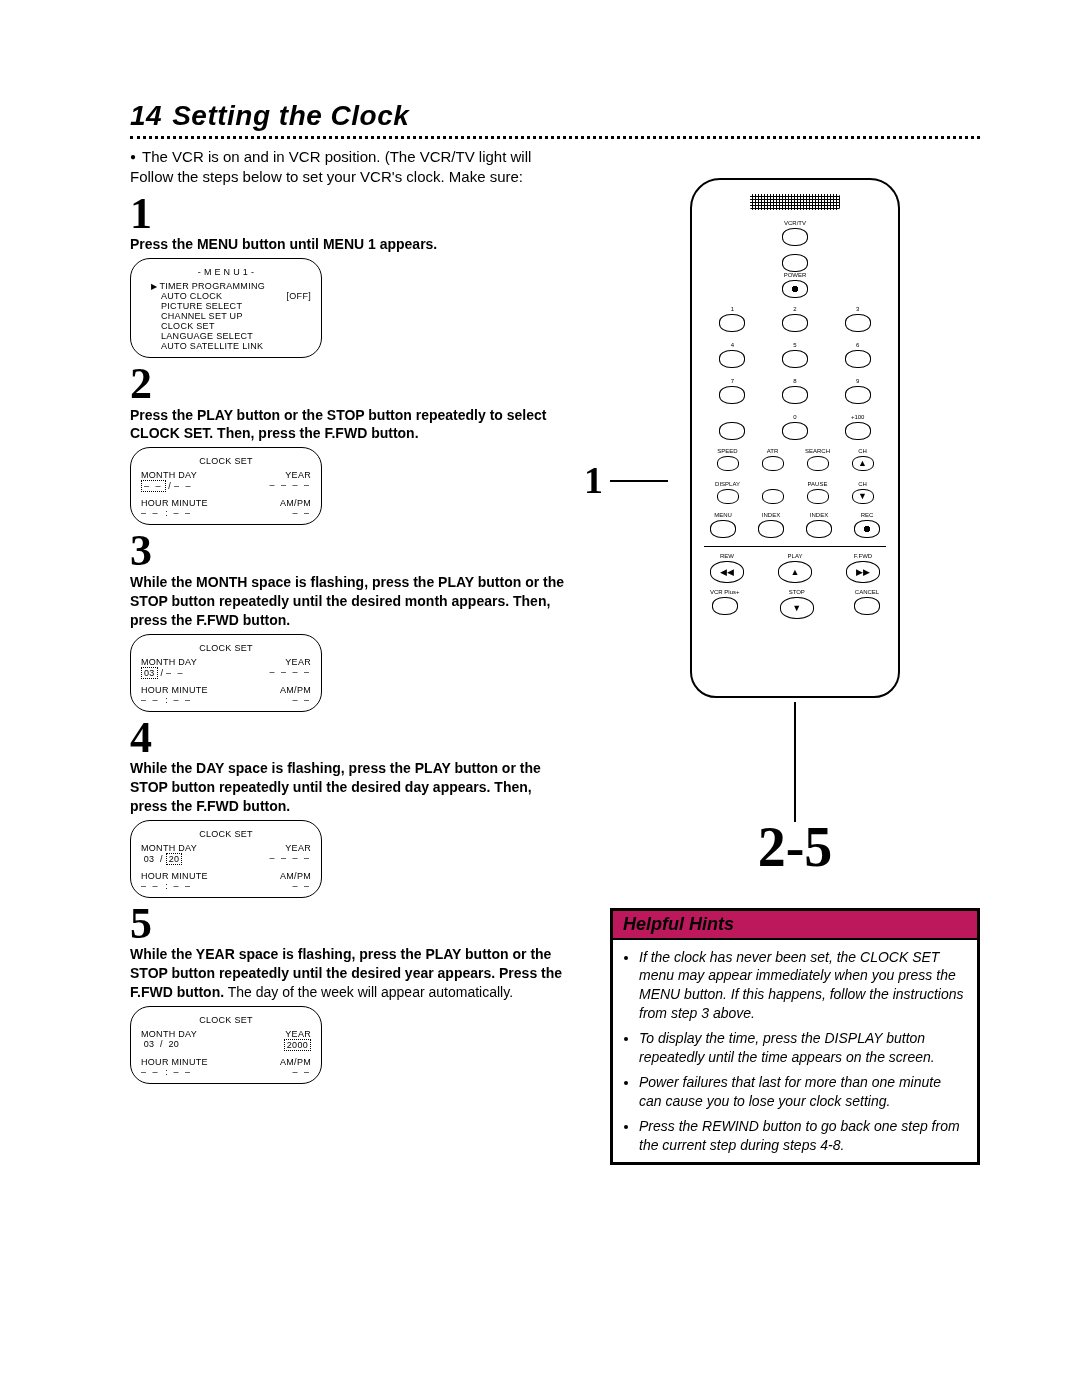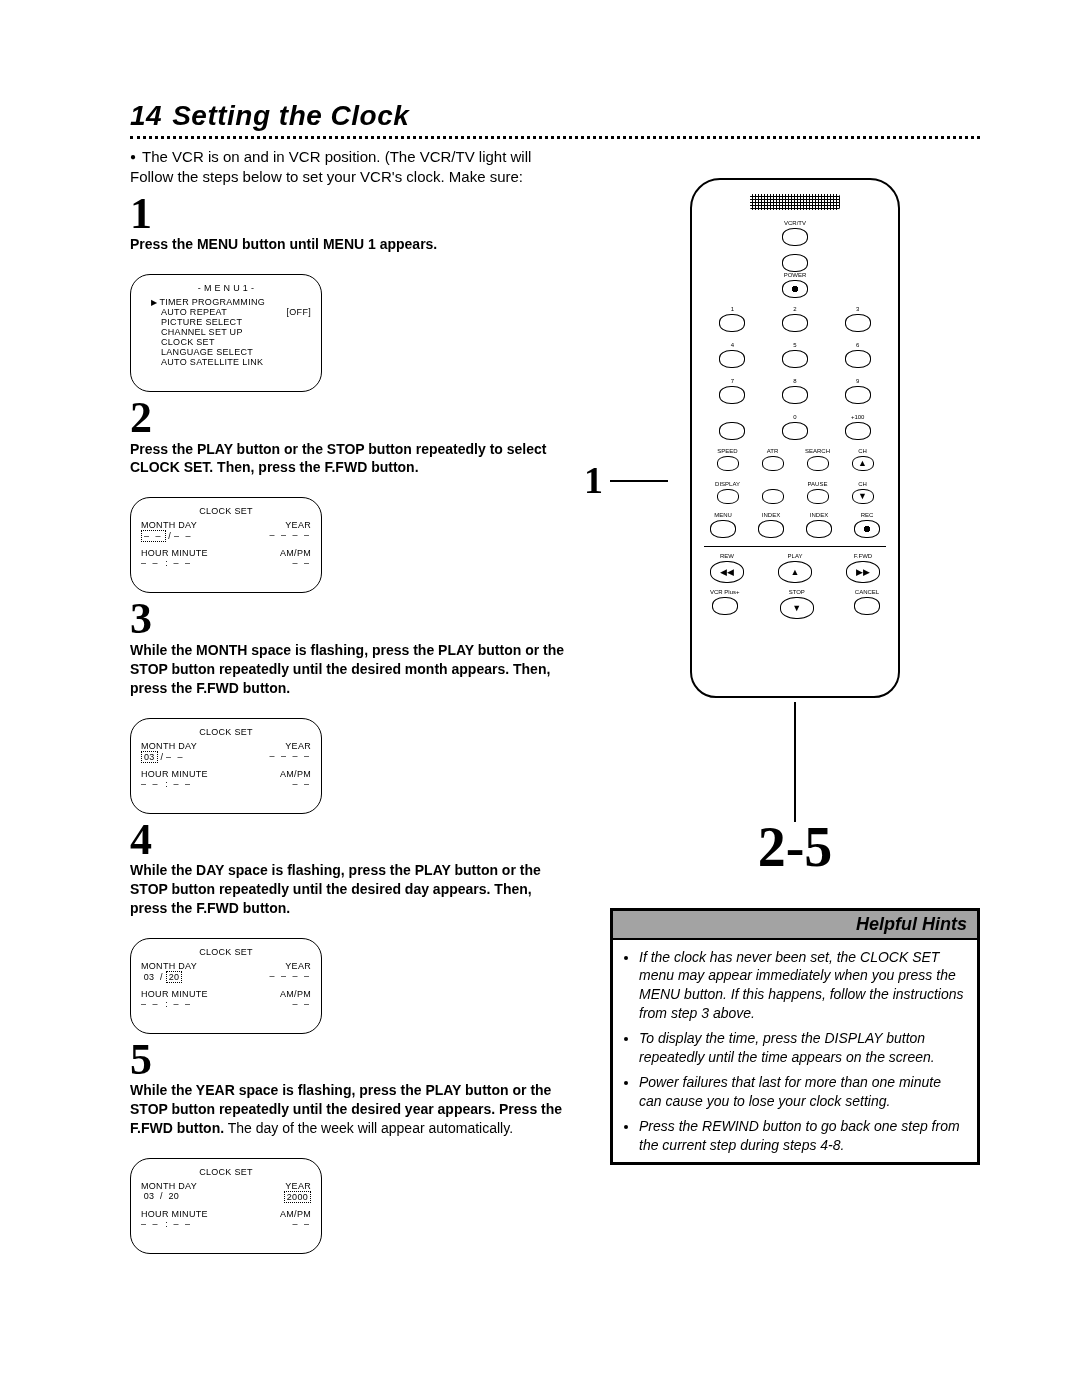--- a/index.html
+++ b/index.html
@@ -49,22 +49,22 @@
   .step-text {
     font-weight: bold;
     font-size: 14px;
     line-height: 1.35;
   }
   .step-text .nb { font-weight: normal; }
   .screen {
     border: 1.5px solid #000;
     border-radius: 20px;
     width: 170px;
-    padding: 8px 10px 24px 10px;
-    margin: 20px 0 2px 0;
+    padding: 8px 10px 6px 10px;
+    margin: 4px 0 2px 0;
     font-size: 9px;
     font-family: Arial, sans-serif;
     letter-spacing: 0.3px;
   }
   .screen .title { text-align: center; margin-bottom: 4px; }
   .screen .arrow::before { content: "▶"; font-size: 8px; margin-right: 2px; }
   .screen .row { display: flex; justify-content: space-between; }
   .screen .indent { padding-left: 10px; }
   .flash { border: 1.5px dotted #000; padding: 0 2px; display:inline-block; }
   .dash { letter-spacing: 2px; }
@@ -131,27 +131,26 @@
     position:absolute; top: 637px; left:0; right:0;
   }
 
   
   .hints {
     border: 3px solid #000;
     margin-top: 30px;
     padding: 0;
   }
   .hints-title {
-    background: #a3a3a3;
+    background: #be185d;
     font-weight: bold;
     font-style: italic;
     font-size: 18px;
     padding: 3px 10px;
     border-bottom: 2px solid #000;
-    text-align: right;
   }
   .hints-body {
     padding: 8px 10px 2px 10px;
     font-style: italic;
     font-size: 14px;
     line-height: 1.35;
   }
   .hints-body ul { margin:0; padding-left: 16px; }
   .hints-body li { margin-bottom: 6px; }
 </style>
@@ -174,21 +173,21 @@
     <div class="left">
 
       <div class="step">
         <div class="big-num">1</div>
         <div class="step-text">Press the MENU button until MENU 1 appears.</div>
         <div class="screen mono">
           <div class="title">- M E N U 1 -</div>
           <div class="indent">
             <div><span class="arrow"></span><span>TIMER PROGRAMMING</span></div>
             <div class="row" style="padding-left:10px;">
-                <span>AUTO REPEAT</span>
+                <span>AUTO CLOCK</span>
                 <span>[OFF]</span>
               </div>
             <div style="padding-left:10px;">PICTURE SELECT</div>
             <div style="padding-left:10px;">CHANNEL SET UP</div>
             <div style="padding-left:10px;">CLOCK SET</div>
             <div style="padding-left:10px;">LANGUAGE SELECT</div>
             <div style="padding-left:10px;">AUTO SATELLITE LINK</div>
           </div>
         </div>
       </div>

